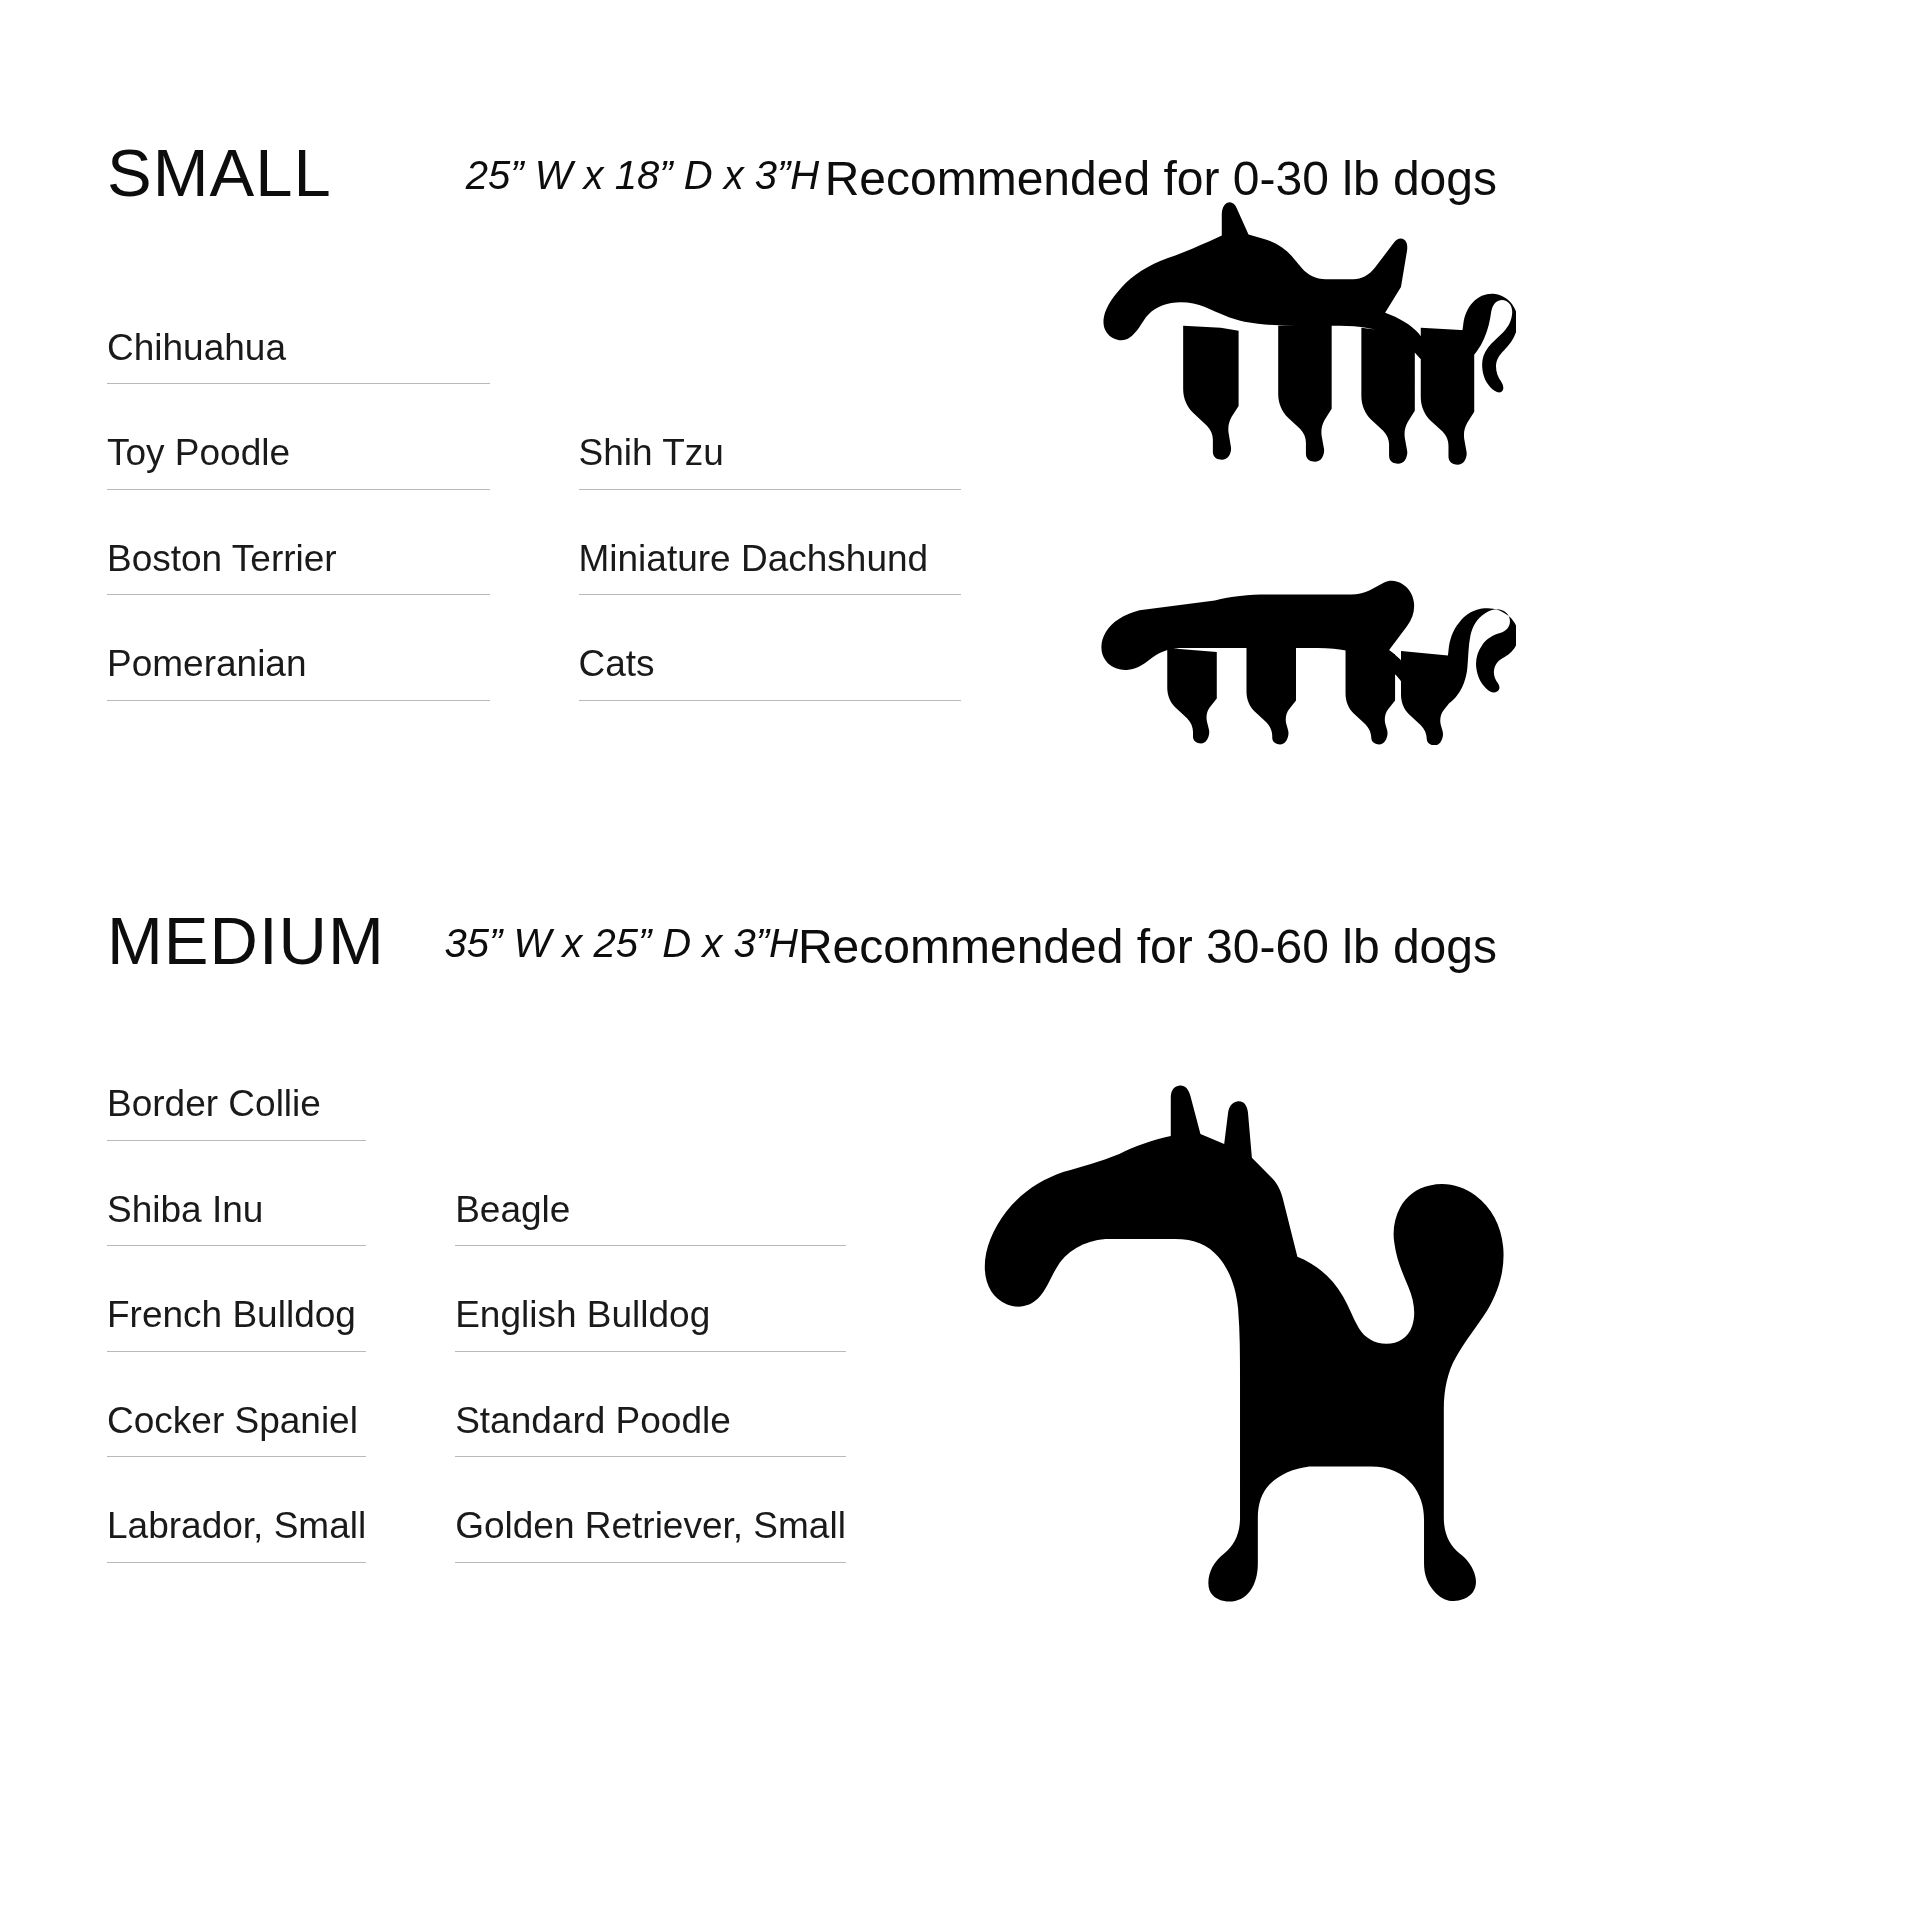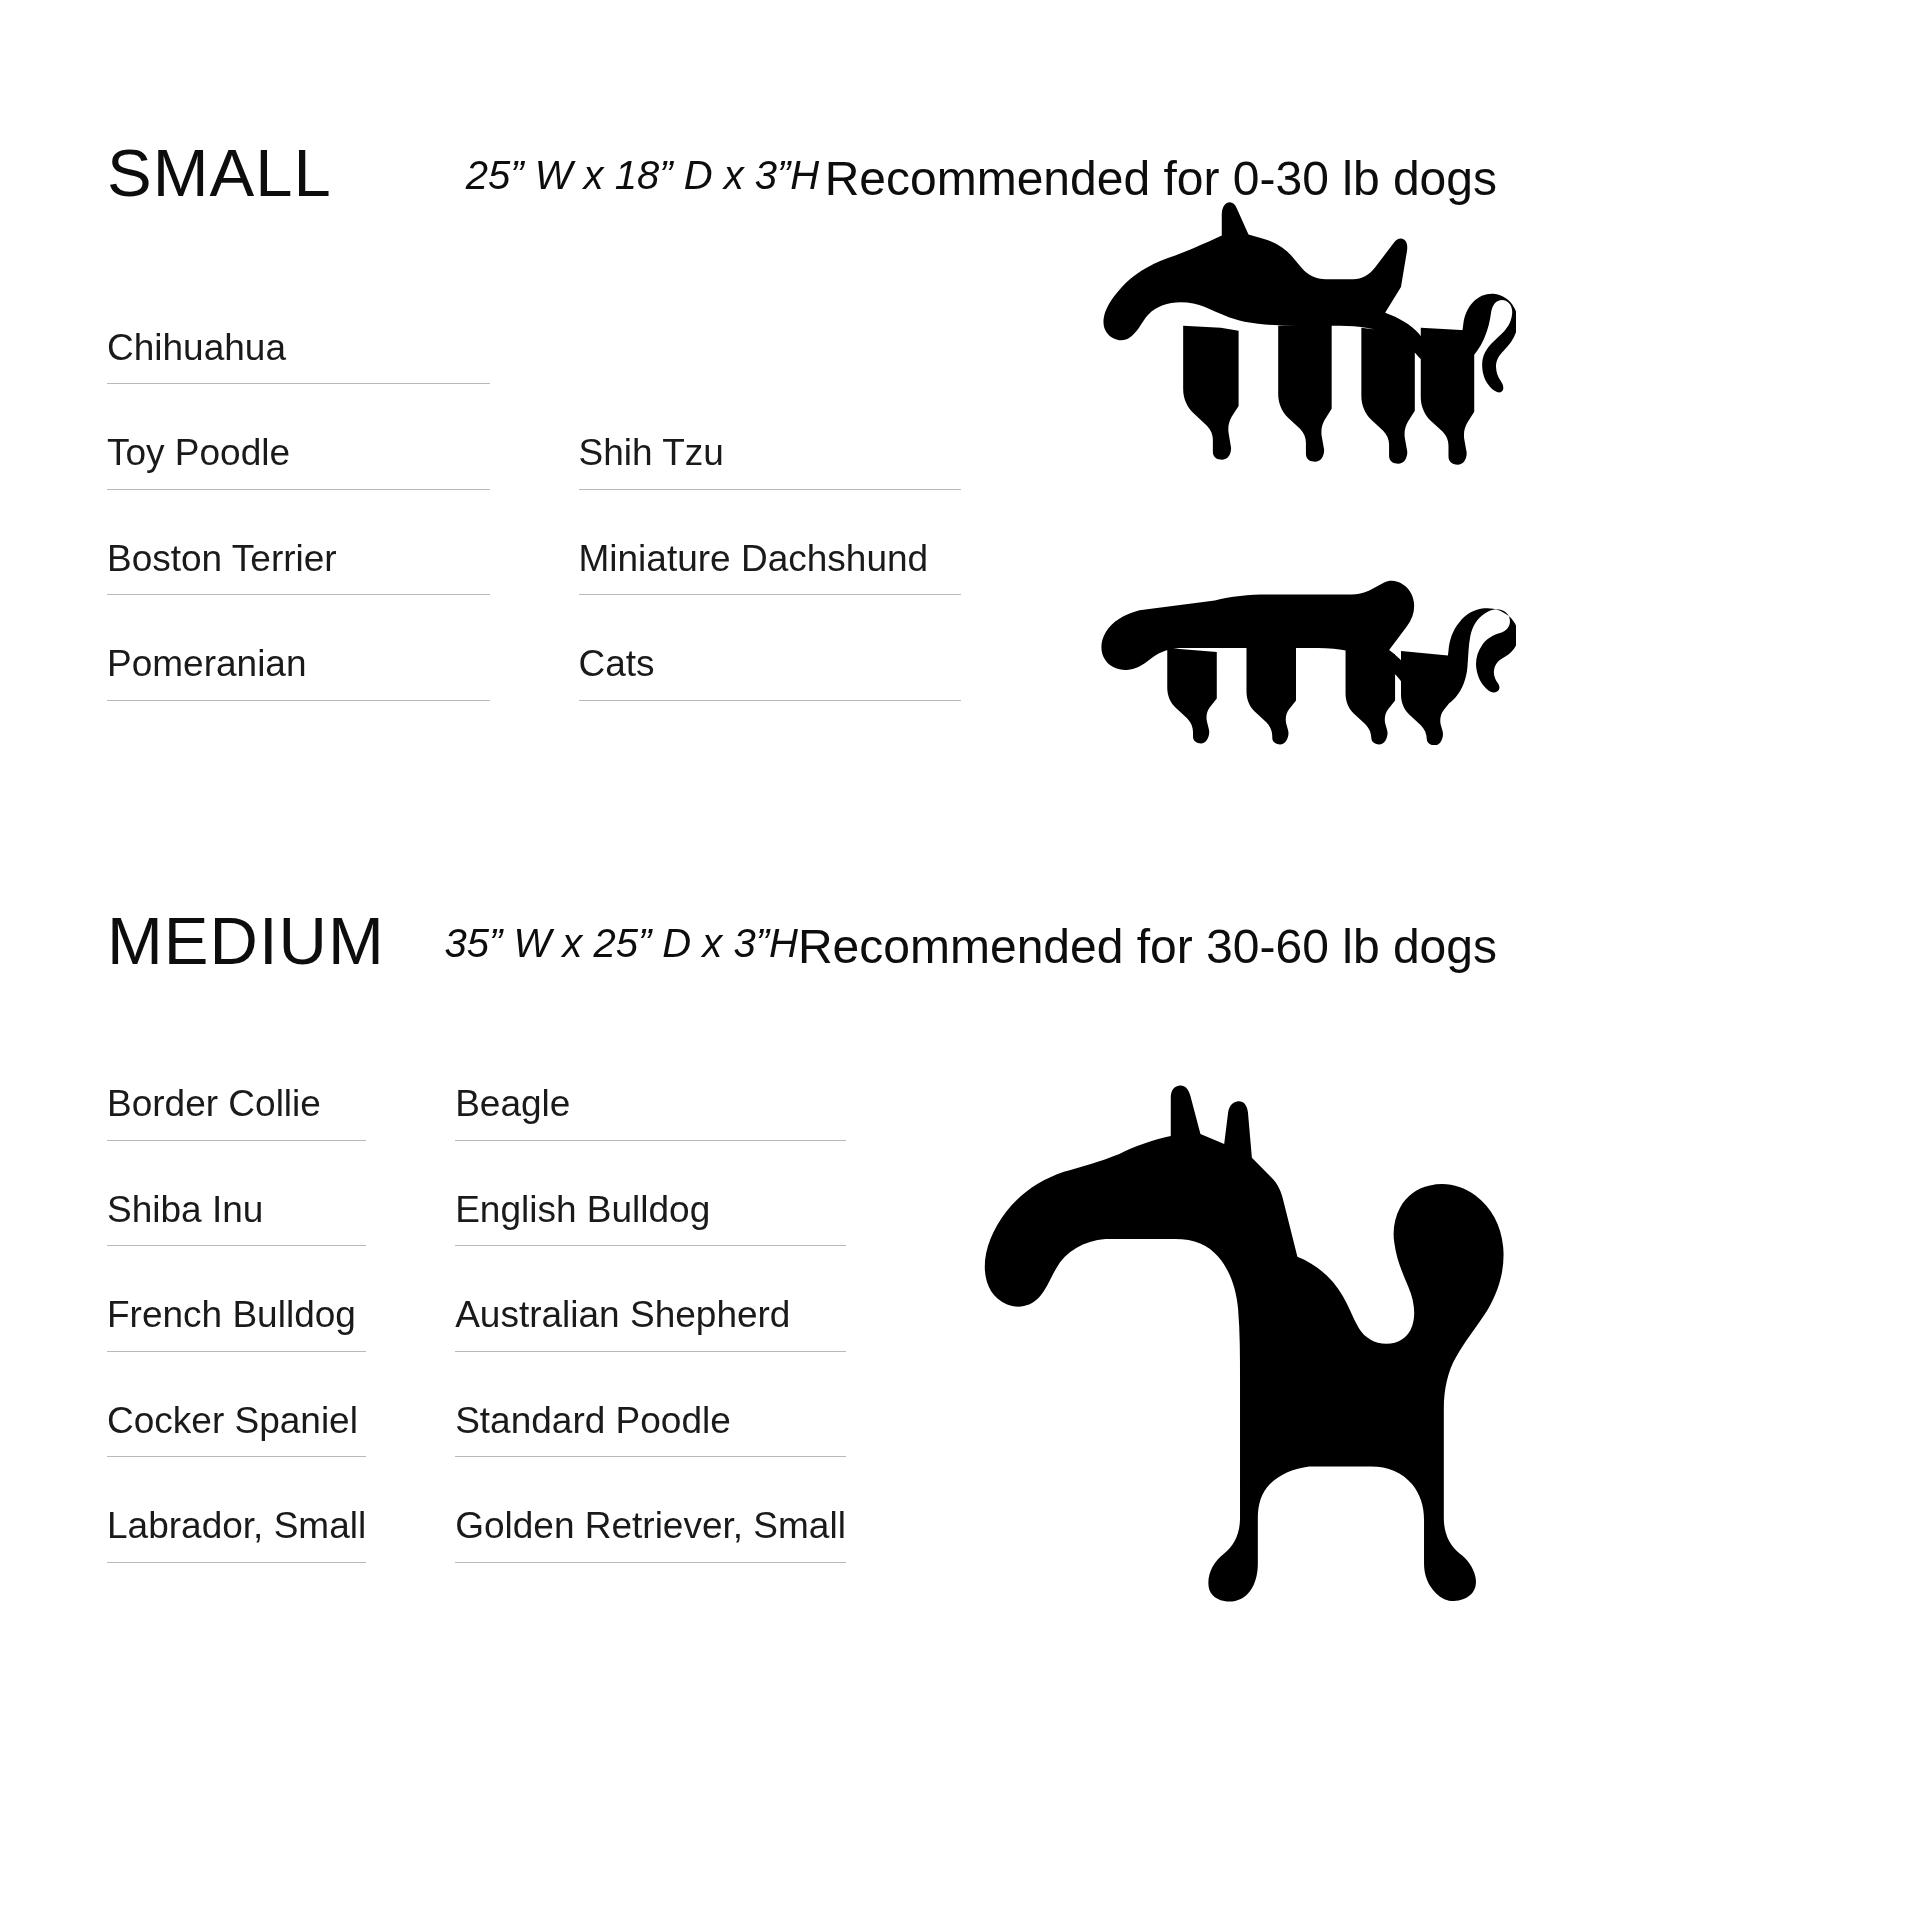--- a/index.html
+++ b/index.html
@@ -246,21 +246,20 @@
         <div class="breed-item">Border Collie</div>
         <div class="breed-item">Shiba Inu</div>
         <div class="breed-item">French Bulldog</div>
         <div class="breed-item">Cocker Spaniel</div>
         <div class="breed-item">Labrador, Small</div>
       </div>
 
       <div class="breed-col">
         <div class="breed-item">Beagle</div>
         <div class="breed-item">English Bulldog</div>
-        <div class="breed-item">Australian Shepherd</div>
         <div class="breed-item">Standard Poodle</div>
         <div class="breed-item">Golden Retriever, Small</div>
       </div>
 
       <div class="illus medium-illus">
         <span>
           <svg width="594" height="554" viewBox="0 0 600 560" xmlns="http://www.w3.org/2000/svg">
             <path fill="#000000" d="M120 120 C96 128 76 142 62 160 C48 178 40 198 40 216
               C40 234 48 248 62 254 C74 259 86 256 94 248 C102 240 106 228 112 218
               C122 200 140 190 162 188 L232 188

